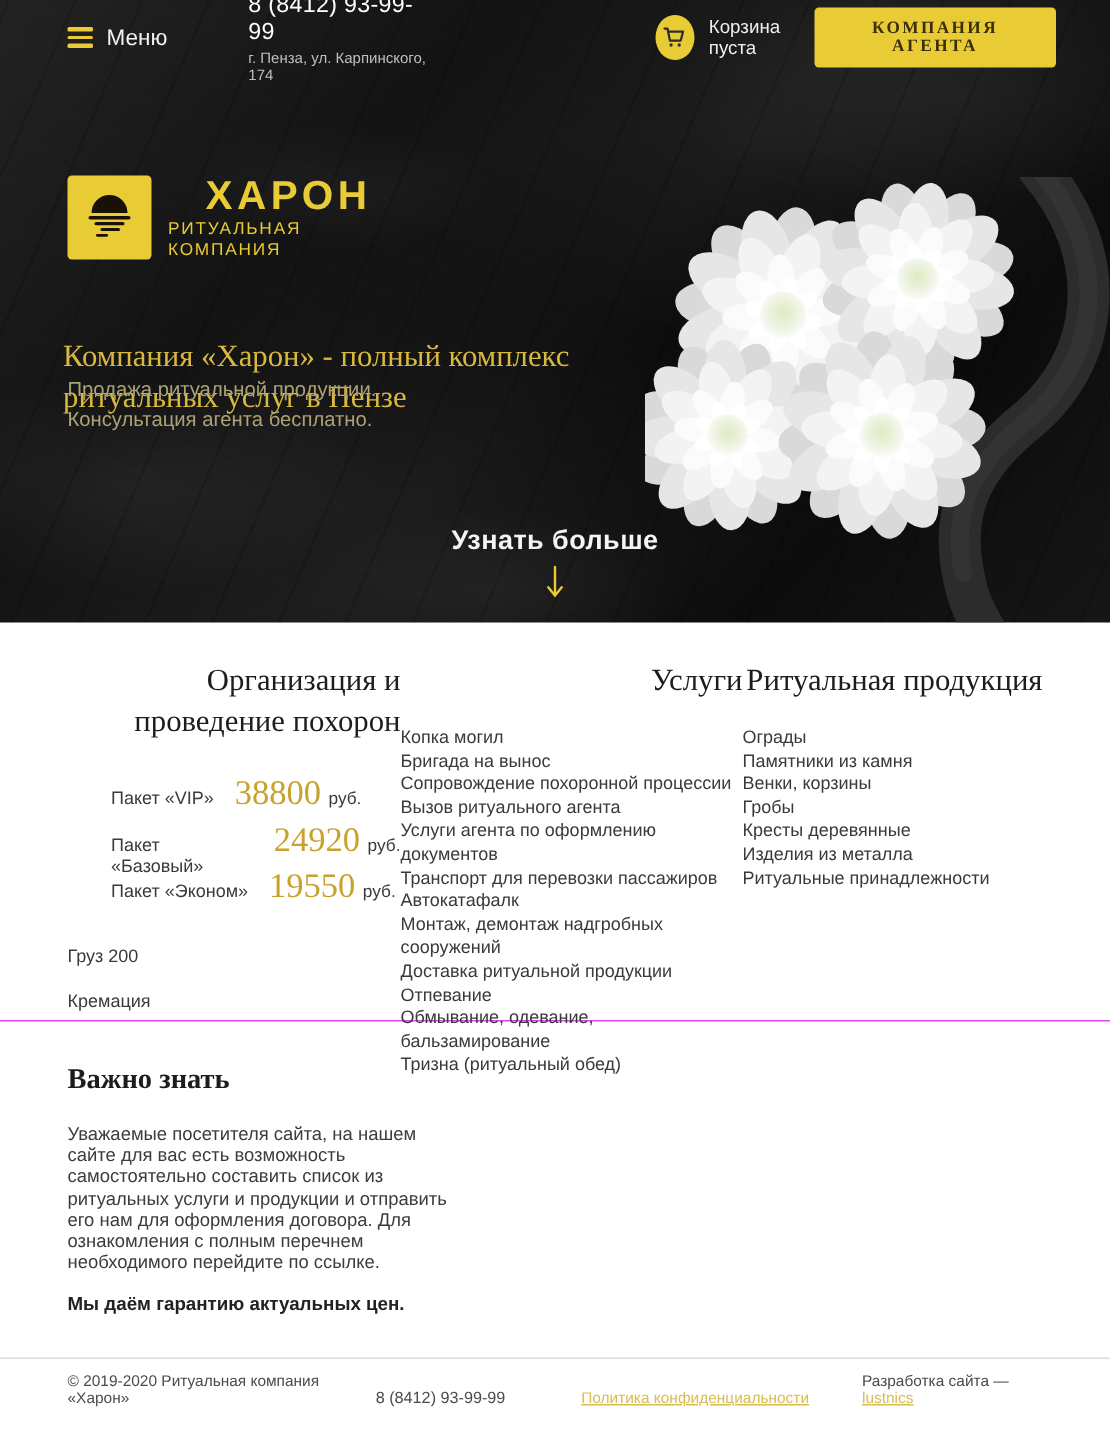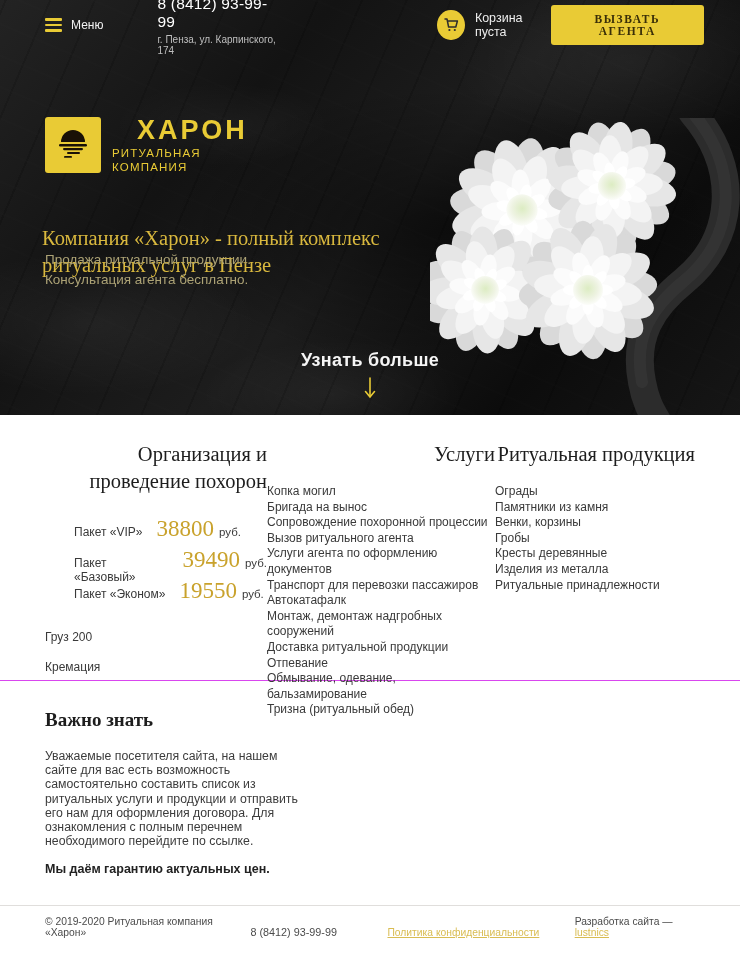--- a/index.html
+++ b/index.html
@@ -18,21 +18,21 @@
       linear-gradient(133deg,#232323 0%,#131313 30%,#1d1d1d 52%,#0c0c0c 78%,#161616 100%);
   }
   .hero::before { content:""; position:absolute; inset:0; opacity:.5; pointer-events:none;
     background:
       repeating-linear-gradient(23deg, transparent 0 11px, rgba(255,255,255,.016) 11px 13px, transparent 13px 29px),
       repeating-linear-gradient(-67deg, transparent 0 17px, rgba(0,0,0,.25) 17px 19px, transparent 19px 41px);
   }
 
   .topbar { position:absolute; top:0; left:0; right:0; height:50px; display:flex;
     align-items:center; padding:0 36px 0 45px; z-index:5; }
-  .menu-btn { display:flex; align-items:flex-end; gap:9px; color:#f2f2f2; font-size:12px; }
+  .menu-btn { display:flex; align-items:center; gap:9px; color:#f2f2f2; font-size:15px; }
   .burger { display:flex; flex-direction:column; gap:3px; }
   .burger i { width:17px; height:2.6px; background:#e9cb35; border-radius:1px; }
   .phone-block { margin-left:54px; text-align:left; }
   .phone-num { color:#fff; font-size:15.5px; letter-spacing:.2px; }
   .phone-addr { color:#bfbfbf; font-size:10px; margin-top:3px; }
   .cart-block { margin-left:153px; display:flex; align-items:center; gap:10px; }
   .cart-circle { width:30px; height:30px; border-radius:50%; background:#e9cb35;
     display:flex; align-items:center; justify-content:center; }
   .cart-label { color:#eee; font-size:12.5px; }
   .cta-btn { margin-left:auto; background:#e9cb35; color:#3a2f08; border:none; cursor:pointer;
@@ -150,21 +150,21 @@
     <div class="cart-block">
       <span class="cart-circle">
         <svg width="15" height="14" viewBox="0 0 15 14" fill="none" stroke="#2d2d2d" stroke-width="1.5" stroke-linecap="round" stroke-linejoin="round">
           <path d="M1 1 h2 l1.6 8 h7.2 l1.6 -6 H3.6"></path>
           <circle cx="5.4" cy="12" r="1.1" fill="#2d2d2d" stroke="none"></circle>
           <circle cx="10.8" cy="12" r="1.1" fill="#2d2d2d" stroke="none"></circle>
         </svg>
       </span>
       <span class="cart-label">Корзина пуста</span>
     </div>
-    <button class="cta-btn">ВЫЗВАТЬ АГЕНТА</button>
+    <button class="cta-btn">КОМПАНИЯ АГЕНТА</button>
   </div>
 
   <div class="logo-row">
     <div class="logo-mark">
       <svg width="40" height="40" viewBox="0 0 40 40">
         <g fill="#191106">
           <path d="M8 17 a12 12 0 0 1 24 0 z"></path>
           <rect x="6" y="19" width="28" height="2.4" rx="1.2"></rect>
           <rect x="10" y="23" width="20" height="2.2" rx="1.1"></rect>
           <rect x="14" y="27" width="13" height="2" rx="1"></rect>
@@ -205,21 +205,21 @@
     <div class="pkg-list">
 
         <a class="pkg-row">
           <span class="pkg-label">Пакет «VIP»</span>
           <span class="pkg-price">38800</span>
           <span class="pkg-unit">руб.</span>
         </a>
 
         <a class="pkg-row">
           <span class="pkg-label">Пакет «Базовый»</span>
-          <span class="pkg-price">39490</span>
+          <span class="pkg-price">24920</span>
           <span class="pkg-unit">руб.</span>
         </a>
 
         <a class="pkg-row">
           <span class="pkg-label">Пакет «Эконом»</span>
           <span class="pkg-price">19550</span>
           <span class="pkg-unit">руб.</span>
         </a>
       </div>
     <div class="cat-links">

